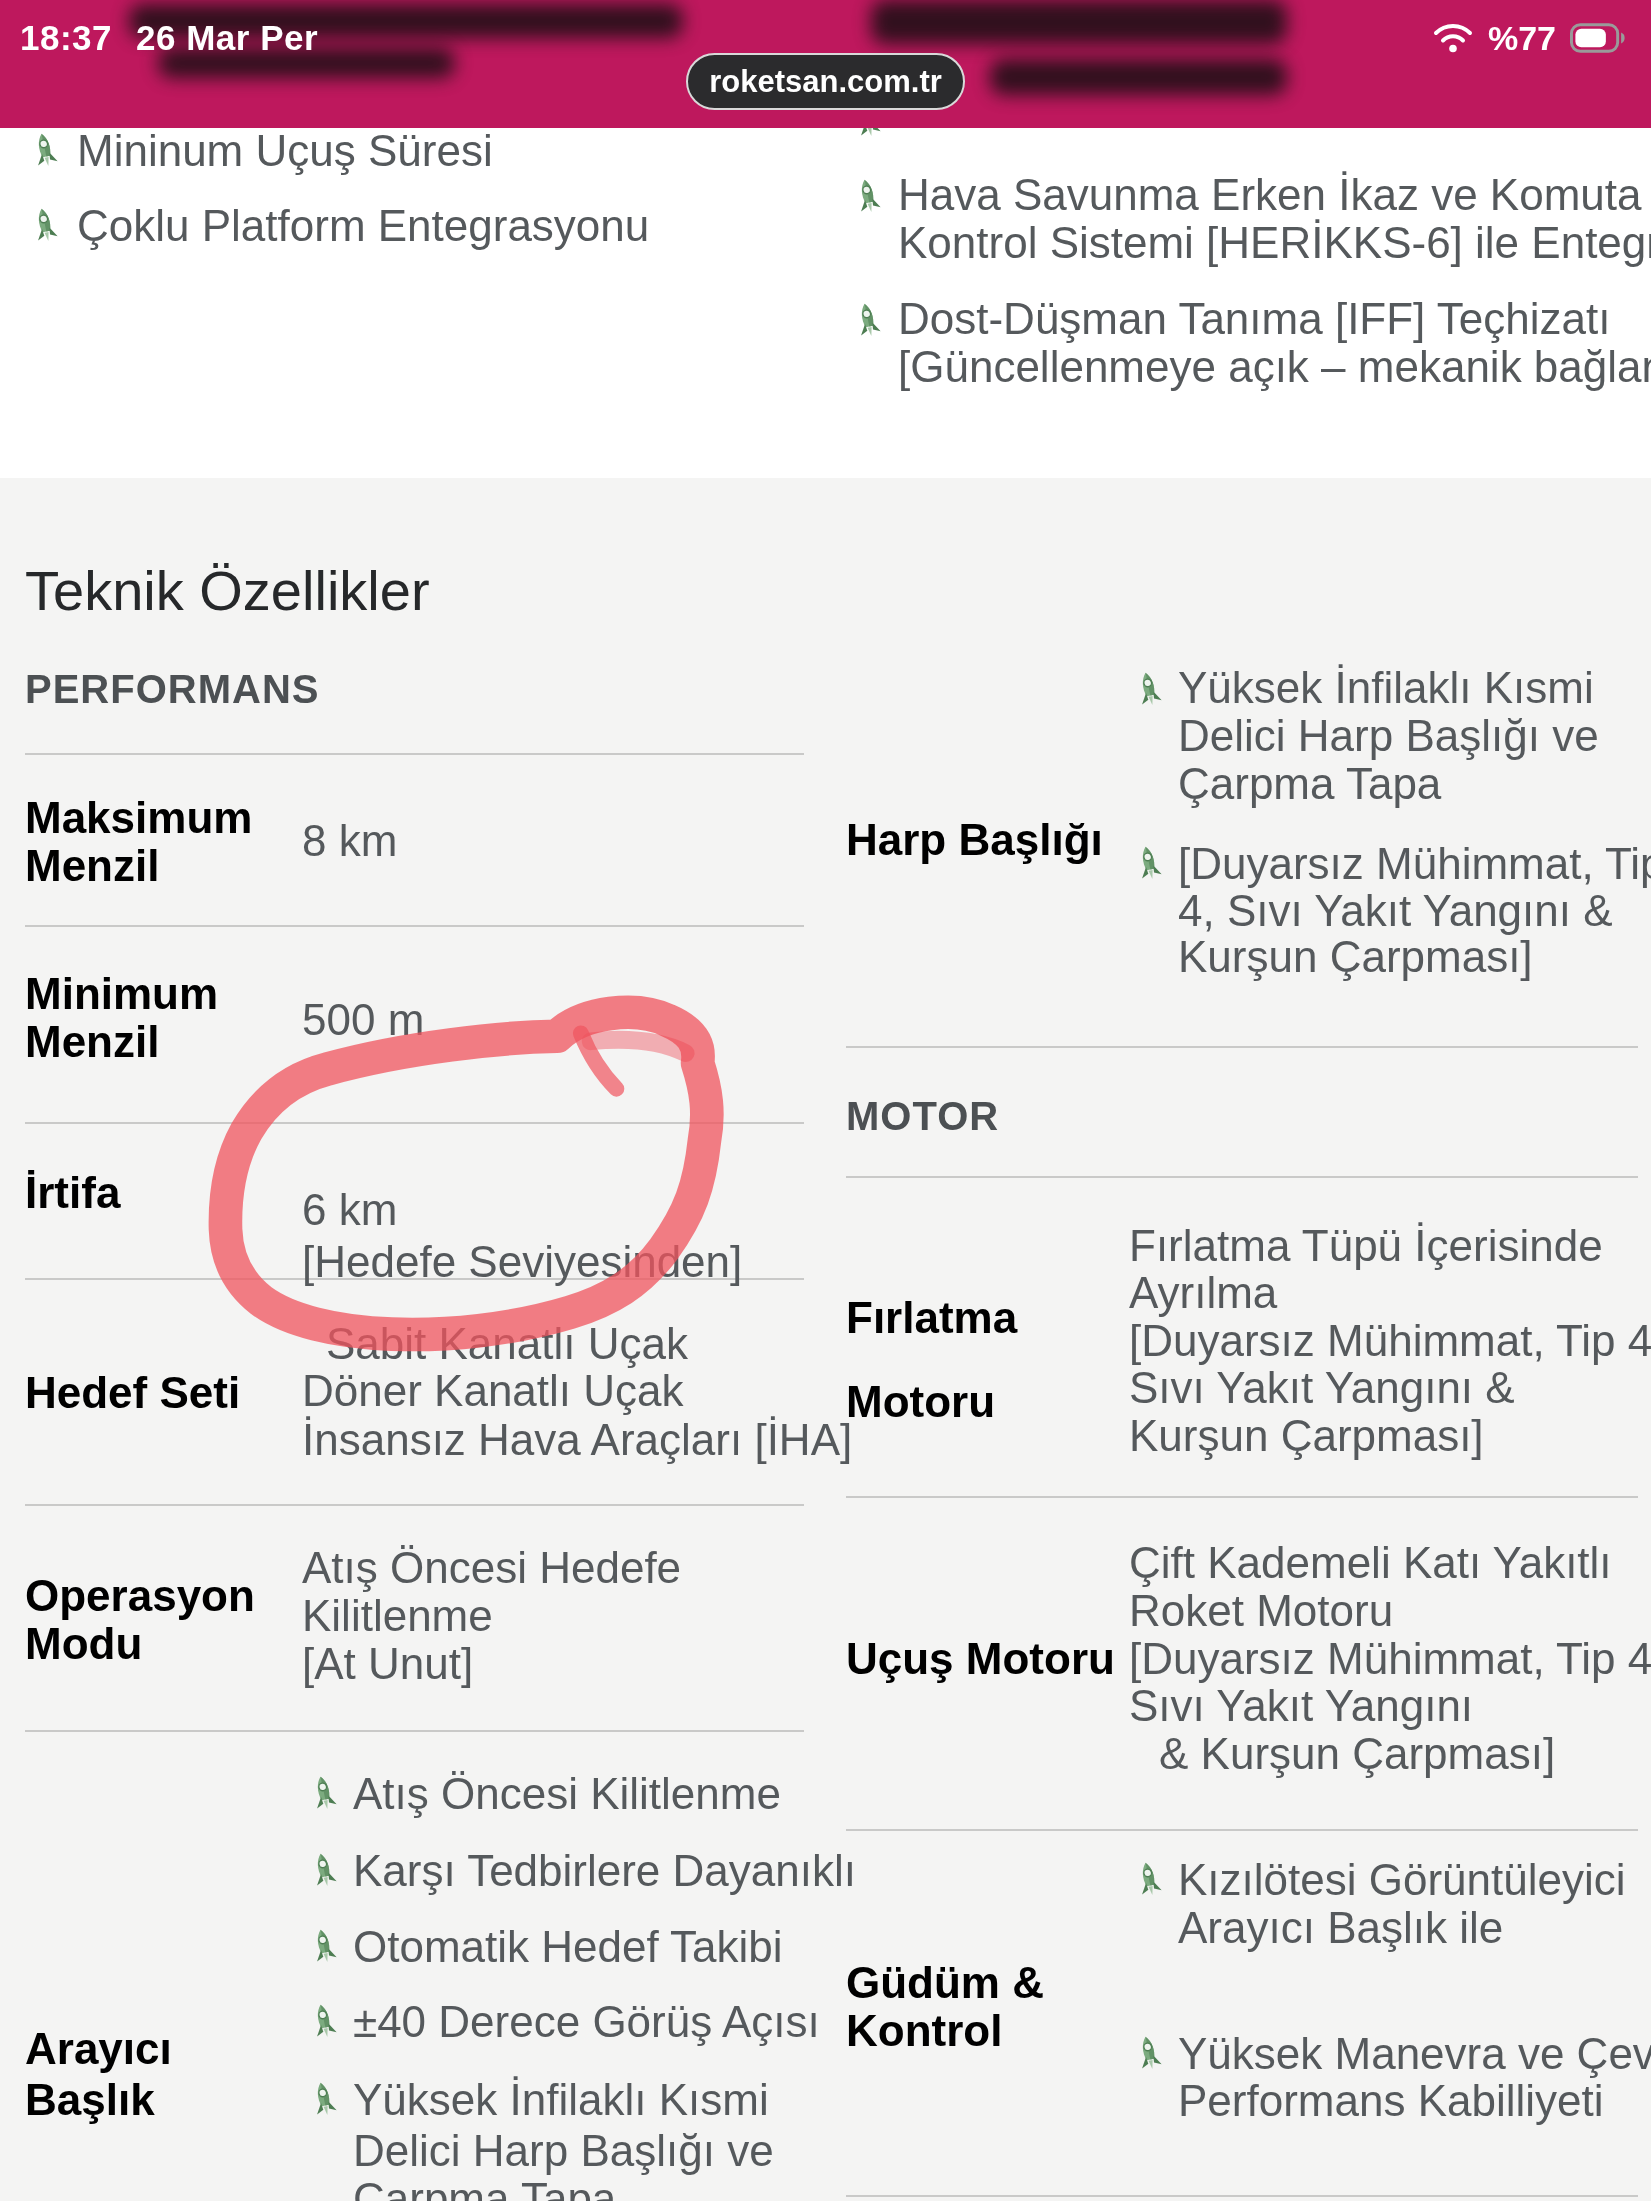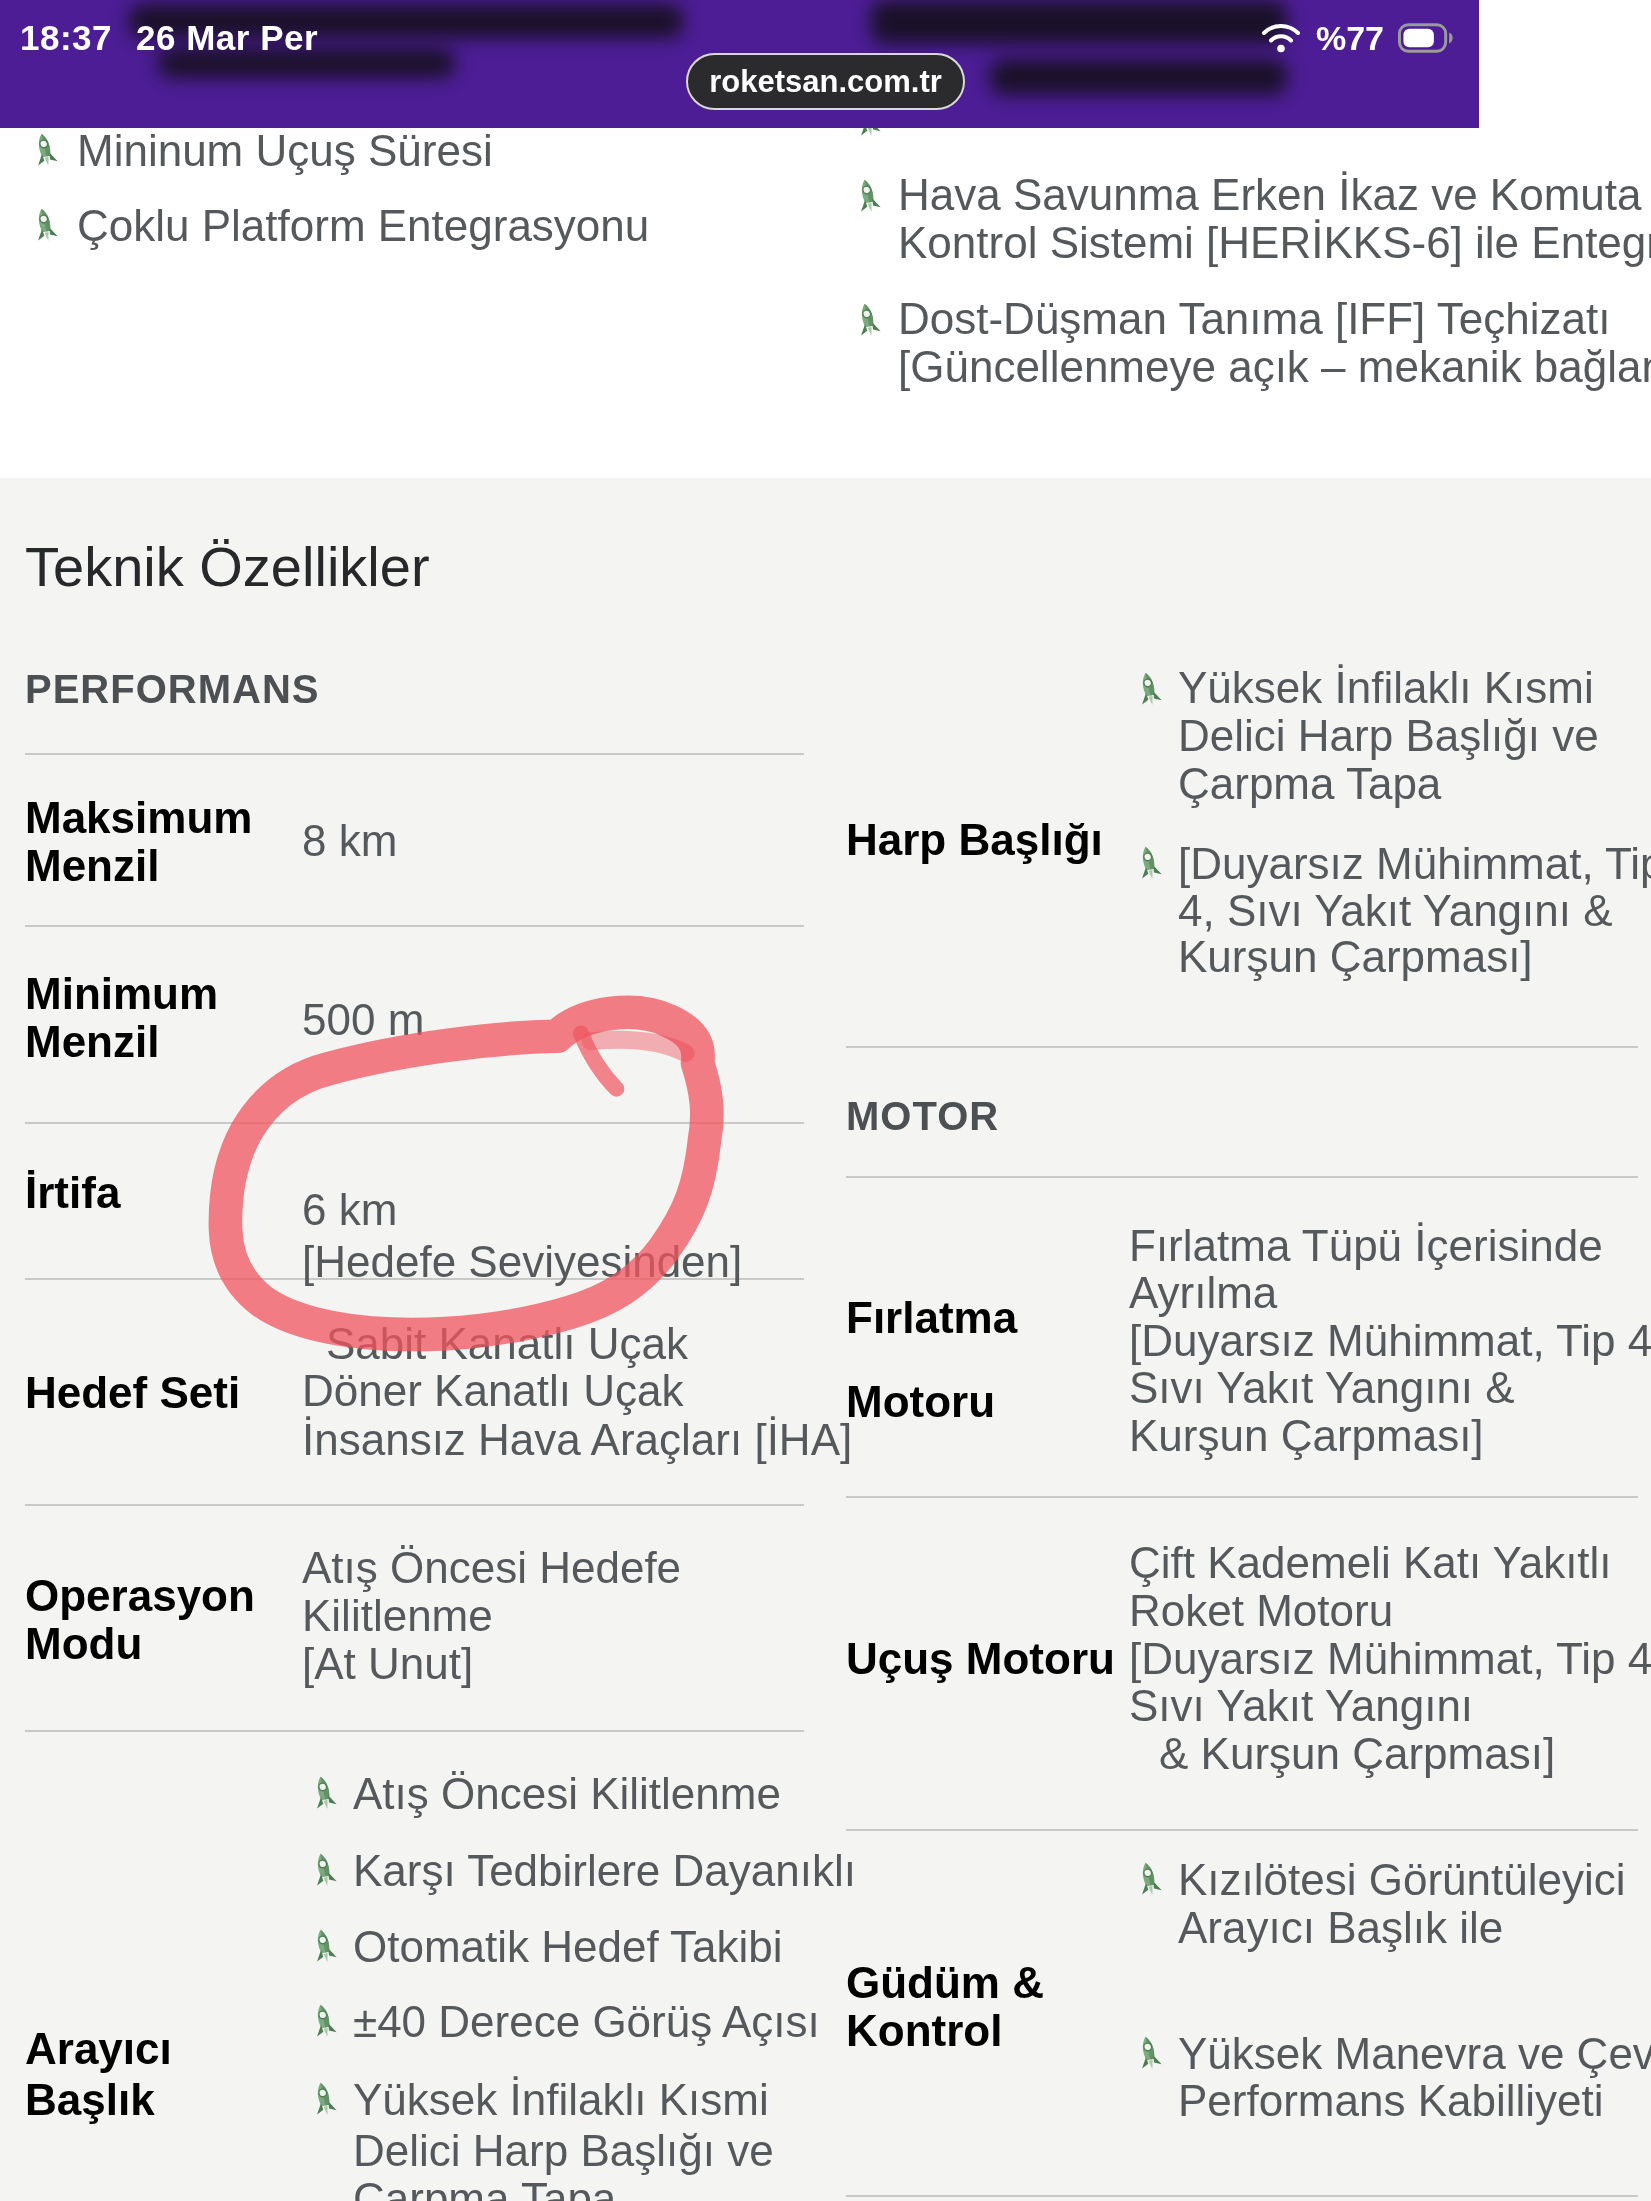--- a/index.html
+++ b/index.html
@@ -1,19 +1,19 @@
 <!DOCTYPE html>
 <html><head>
 <meta charset="utf-8">
 <style>
   html,body{margin:0;padding:0;background:#e9e9e9;}
   .screen{position:relative;width:1651px;height:2202px;background:#ffffff;overflow:hidden;
           font-family:"Liberation Sans", sans-serif; -webkit-font-smoothing:antialiased;}
   
-  .statusbar{position:absolute;left:0;top:0;width:1479px;height:128px;background:#4c1d95;z-index:50;}
+  .statusbar{position:absolute;left:0;top:0;width:1651px;height:128px;background:#be185d;z-index:50;}
   .smudge{position:absolute;background:#0e0e0e;border-radius:14px;filter:blur(9px);opacity:.8;}
   .clock{position:absolute;left:20px;top:18px;color:#ffffff;font-size:35px;font-weight:bold;letter-spacing:0.5px;}
   .clock .date{margin-left:24px;}
   .urlpill{position:absolute;left:686px;top:53px;width:279px;height:57px;box-sizing:border-box;
            background:#2b2b2d;border:2px solid #d9d9d9;border-radius:34px;
            display:flex;align-items:center;justify-content:center;
            color:#ffffff;font-size:31px;font-weight:bold;}
   .sicons{position:absolute;right:24px;top:18px;height:40px;display:flex;align-items:center;gap:14px;}
   .pct{color:#fff;font-size:34px;font-weight:bold;}
   
@@ -74,21 +74,21 @@
     <span class="ricon" style="left:853px;top:299px;">
       <svg width="30" height="42" viewBox="0 0 30 42">
           <use href="#rkt"></use>
         </svg></span>
     <div class="t" style="left:898px;top:295px;">Dost-Düşman Tanıma [IFF] Teçhizatı</div>
     <div class="t" style="left:898px;top:343px;">[Güncellenmeye açık – mekanik bağlantı]</div>
   </div>
 
   <div class="techbg"></div>
 
-  <div class="title" style="left:25px;top:535px;text-align:center;">Teknik Özellikler</div>
+  <div class="title" style="left:25px;top:559px;text-align:center;">Teknik Özellikler</div>
   <div class="h" style="left:25px;top:666px;">PERFORMANS</div>
 
   <div class="divider" style="left:25px;top:753px;width:779px;"></div>
   <div class="divider" style="left:25px;top:925px;width:779px;"></div>
   <div class="divider" style="left:25px;top:1122px;width:779px;"></div>
   <div class="divider" style="left:25px;top:1278px;width:779px;"></div>
   <div class="divider" style="left:25px;top:1504px;width:779px;"></div>
   <div class="divider" style="left:25px;top:1730px;width:779px;"></div>
 
   <div class="t b" style="left:25px;top:794px;">Maksimum</div>

